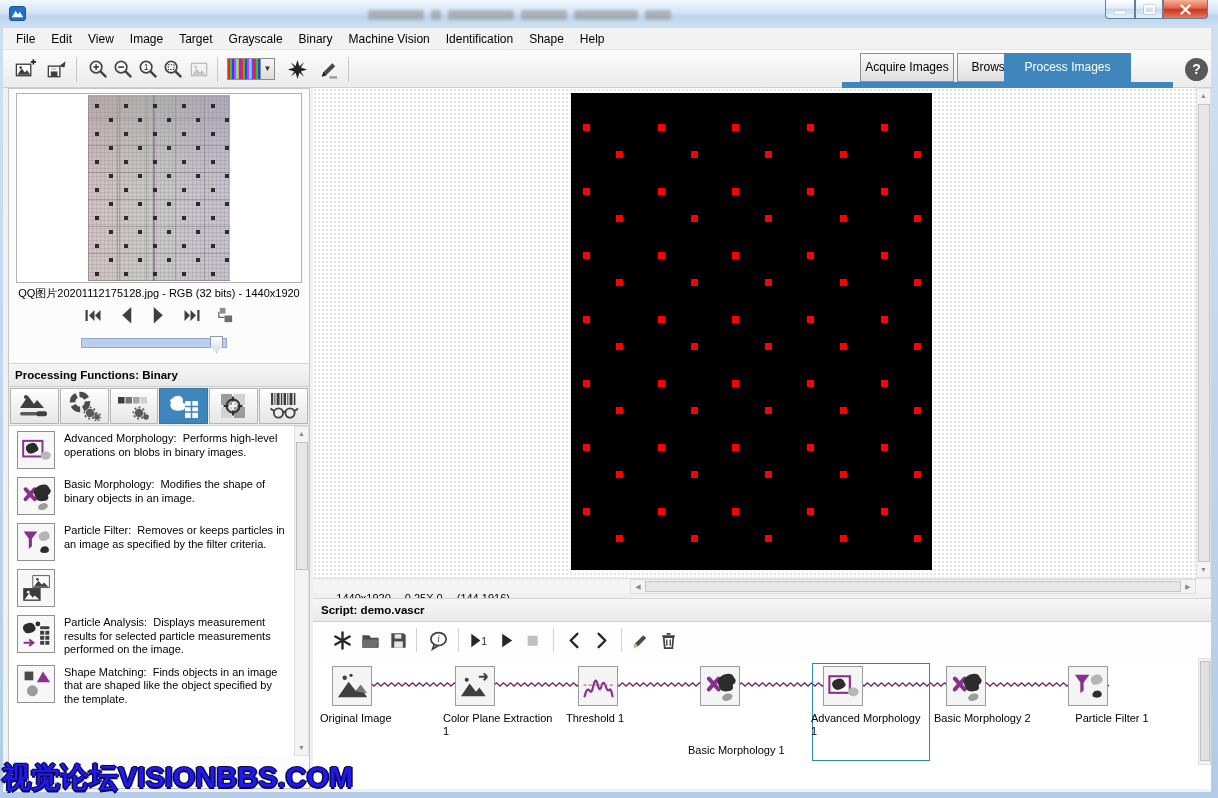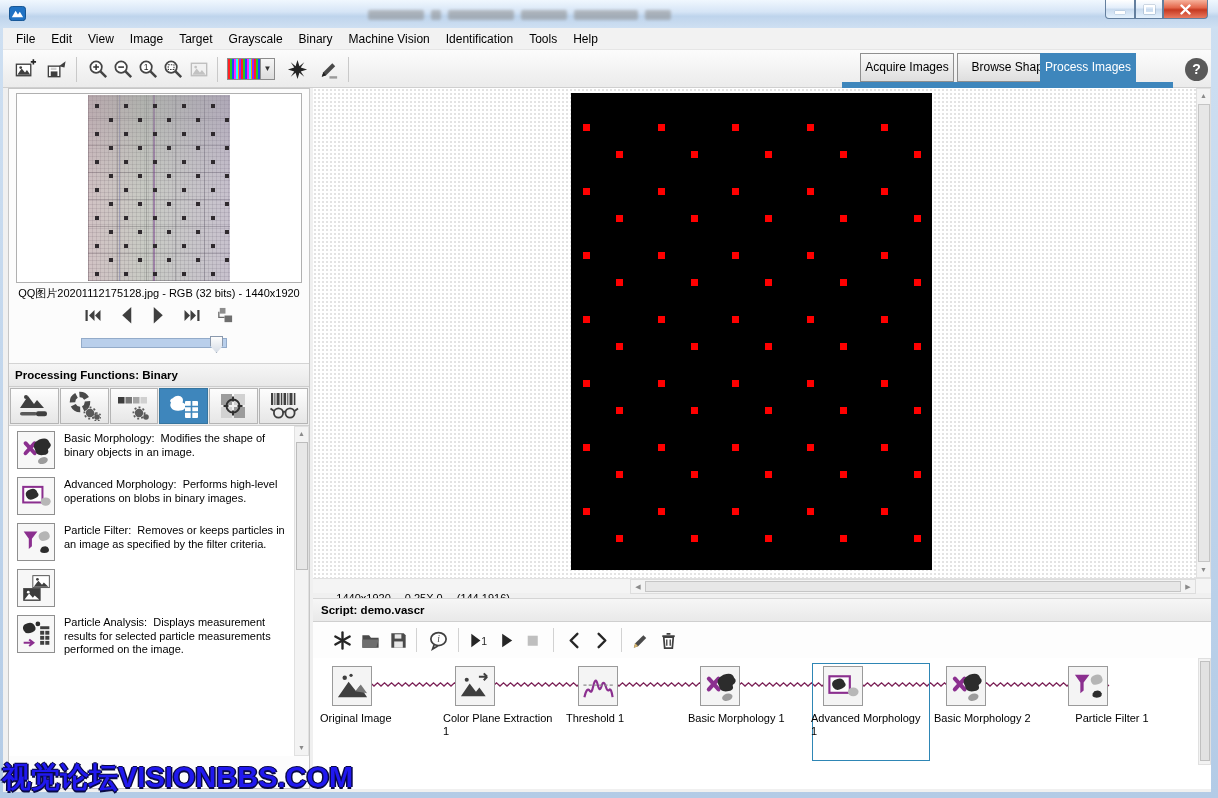--- a/index.html
+++ b/index.html
@@ -158,21 +158,21 @@
   <div class="menubar" id="menubar">
       <span class="menu-item">File</span>
       <span class="menu-item">Edit</span>
       <span class="menu-item">View</span>
       <span class="menu-item">Image</span>
       <span class="menu-item">Target</span>
       <span class="menu-item">Grayscale</span>
       <span class="menu-item">Binary</span>
       <span class="menu-item">Machine Vision</span>
       <span class="menu-item">Identification</span>
-      <span class="menu-item">Tools</span>
+      <span class="menu-item">Shape</span>
       <span class="menu-item">Help</span>
     </div>
 
   
   <div class="toolbar"></div>
   <span class="tbtn" style="left:12px">
       <svg viewBox="0 0 24 24">
         <rect x="2.5" y="6.5" width="15" height="12" fill="#fff" stroke="#3f3f3f" stroke-width="1.4"></rect>
         <circle cx="7" cy="10" r="1.4" fill="#3f3f3f"></circle>
         <path d="M3.5 17.5 L8 11 l3.5 4 2-2.5 3.5 5z" fill="#3f3f3f"></path>
@@ -232,21 +232,21 @@
       </svg>
     </span>
   <span class="tbtn" style="left:315px">
       <svg viewBox="0 0 24 24">
         <path d="M5 19.5 l1.6-4.6 9.4-9.4 3 3 -9.4 9.4z" fill="#4a4a4a"></path>
         <path d="M5 19.5 l4.6-1.6 -3-3z" fill="#1d1d1d"></path>
         <rect x="13" y="19" width="8" height="2.5" fill="#9a9a9a"></rect>
       </svg>
     </span>
   <span class="tsep" style="left:348px"></span>
-  <span id="modeTabs"><span class="mode-btn" style="left: 860px; width: 94px; line-height: 27px;">Acquire Images</span><span class="mode-btn" style="left: 957px; width: 107px; line-height: 27px;">Browse Shape</span><span class="mode-btn active" style="left: 1040px; width: 96px; line-height: 27px;">Process Images</span></span>
+  <span id="modeTabs"><span class="mode-btn" style="left: 860px; width: 94px; line-height: 27px;">Acquire Images</span><span class="mode-btn" style="left: 957px; width: 107px; line-height: 27px;">Browse Shape</span><span class="mode-btn active" style="left: 1004px; width: 127px; line-height: 27px;">Process Images</span></span>
   <span class="blue-strip"></span>
   <span class="help-btn">?</span>
 
   
   <div class="left-panel">
     <div class="thumb-box">
       <div class="photo" id="thumbPhoto">
           <i class="dot" style="left: 7px; top: 9px; width: 4px; height: 4px; background: rgb(47, 42, 46);"></i>
           <i class="dot" style="left: 36px; top: 9px; width: 4px; height: 4px; background: rgb(47, 42, 46);"></i>
           <i class="dot" style="left: 65px; top: 9px; width: 4px; height: 4px; background: rgb(47, 42, 46);"></i>
@@ -416,39 +416,39 @@
               <circle cx="23" cy="22" r="4.6"></circle>
               <path d="M16 21.5 q1.3-1.8 2.8 0 M6.9 20 L3.5 17.6 M27.6 20 L31 17.6"></path>
             </g>
           </svg>
         </span>
       </div>
     <div class="fn-list" id="fnList">
         <div class="fn-item">
           <span class="fn-icon">
             <svg viewBox="0 0 36 36">
+              <rect x="3.5" y="7.5" width="21" height="17" fill="#fdfdfd" stroke="#8b2f8f" stroke-width="2.2"></rect>
+              <path d="M8.5 11.5 q8-4.5 10.5 2 q3.5 3.5-2.5 6.5 q-6 3.5-9-1 q-3-4.5 1-7.5z" fill="#2c2c2c"></path>
+              <ellipse cx="28" cy="23.5" rx="5.5" ry="4.5" fill="#b7b7b7"></ellipse>
+            </svg>
+          </span>
+          <span class="fn-text">Advanced Morphology:&nbsp; Performs high-level operations on blobs in binary images.</span>
+        </div>
+        <div class="fn-item">
+          <span class="fn-icon">
+            <svg viewBox="0 0 36 36">
               <g stroke="#8b2f8f" stroke-width="4.2" stroke-linecap="round">
                 <path d="M6 10 L16 21"></path>
                 <path d="M16 10 L6 21"></path>
               </g>
               <path d="M21 6 q9-3.5 11 3 q4 3.5-1.5 7.5 q2 6-5.5 6.5 q-8 .8-8.5-5.5 q-4.5-7 4.5-11.5z" fill="#2c2c2c"></path>
               <ellipse cx="25" cy="29" rx="5.5" ry="3.6" fill="#9c9c9c" transform="rotate(-18 25 29)"></ellipse>
             </svg>
           </span>
           <span class="fn-text">Basic Morphology:&nbsp; Modifies the shape of binary objects in an image.</span>
-        </div>
-        <div class="fn-item">
-          <span class="fn-icon">
-            <svg viewBox="0 0 36 36">
-              <rect x="3.5" y="7.5" width="21" height="17" fill="#fdfdfd" stroke="#8b2f8f" stroke-width="2.2"></rect>
-              <path d="M8.5 11.5 q8-4.5 10.5 2 q3.5 3.5-2.5 6.5 q-6 3.5-9-1 q-3-4.5 1-7.5z" fill="#2c2c2c"></path>
-              <ellipse cx="28" cy="23.5" rx="5.5" ry="4.5" fill="#b7b7b7"></ellipse>
-            </svg>
-          </span>
-          <span class="fn-text">Advanced Morphology:&nbsp; Performs high-level operations on blobs in binary images.</span>
         </div>
         <div class="fn-item">
           <span class="fn-icon">
             <svg viewBox="0 0 36 36">
               <path d="M4 6 h15 l-6 8 v8 l-3.4 3 v-11z" fill="#8b2f8f"></path>
               <path d="M23 7 q7-3.5 9 2 q2 4.5-3.5 6.5 q-6.5 2.5-8-3 q-1-3.5 2.5-5.5z" fill="#b5b5b5"></path>
               <path d="M24 23 q6-2.5 7.5 2 q1 4.5-5 4.5 q-6 0-4-4.5z" fill="#2c2c2c"></path>
             </svg>
           </span>
           <span class="fn-text">Particle Filter:&nbsp; Removes or keeps particles in an image as specified by the filter criteria.</span>
@@ -480,20 +480,30 @@
                 <rect x="22" y="14" width="4.4" height="4.2"></rect>
                 <rect x="27.6" y="14" width="4.4" height="4.2"></rect>
                 <rect x="22" y="19.5" width="4.4" height="4.2"></rect>
                 <rect x="27.6" y="19.5" width="4.4" height="4.2"></rect>
                 <rect x="22" y="25" width="4.4" height="4.2"></rect>
                 <rect x="27.6" y="25" width="4.4" height="4.2"></rect>
               </g>
             </svg>
           </span>
           <span class="fn-text">Particle Analysis:&nbsp; Displays measurement results for selected particle measurements performed on the image.</span>
+        </div>
+        <div class="fn-item">
+          <span class="fn-icon">
+            <svg viewBox="0 0 36 36">
+              <rect x="5" y="5" width="9.5" height="9.5" fill="#4a4a4a"></rect>
+              <path d="M25 5 l8 11.5 h-14.5z" fill="#8b2f8f"></path>
+              <circle cx="13.5" cy="26" r="6" fill="#9c9c9c"></circle>
+            </svg>
+          </span>
+          <span class="fn-text">Shape Matching:&nbsp; Finds objects in an image that are shaped like the object specified by the template.</span>
         </div>
         <div class="fn-scroll sb">
           <span class="arr arr-up" style="top:0"></span>
           <span class="arr arr-down" style="bottom:0;top:auto"></span>
           <span class="fn-thumb"></span>
         </div>
       </div>
   </div>
 
   
@@ -698,21 +708,21 @@
         <div class="step-icon" style="left: 387px;">
           <svg viewBox="0 0 36 36">
             <g stroke="#8b2f8f" stroke-width="4.2" stroke-linecap="round">
               <path d="M6 10 L16 21"></path>
               <path d="M16 10 L6 21"></path>
             </g>
             <path d="M21 6 q9-3.5 11 3 q4 3.5-1.5 7.5 q2 6-5.5 6.5 q-8 .8-8.5-5.5 q-4.5-7 4.5-11.5z" fill="#2c2c2c"></path>
             <ellipse cx="25" cy="29" rx="5.5" ry="3.6" fill="#9c9c9c" transform="rotate(-18 25 29)"></ellipse>
           </svg>
         </div>
-        <div class="step-label" style="left: 375px;">Basic Morphology 1</div>
+        <div class="step-label" style="left: 375px; margin-top: 32px;">Basic Morphology 1</div>
         <div class="step-sel" style="left: 499px;"></div>
         <div class="step-icon" style="left: 510px;">
           <svg viewBox="0 0 36 36">
             <rect x="3.5" y="7.5" width="21" height="17" fill="#fdfdfd" stroke="#8b2f8f" stroke-width="2.2"></rect>
             <path d="M8.5 11.5 q8-4.5 10.5 2 q3.5 3.5-2.5 6.5 q-6 3.5-9-1 q-3-4.5 1-7.5z" fill="#2c2c2c"></path>
             <ellipse cx="28" cy="23.5" rx="5.5" ry="4.5" fill="#b7b7b7"></ellipse>
           </svg>
         </div>
         <div class="step-label" style="left: 498px;">Advanced Morphology 1</div>
         <div class="step-icon" style="left: 633px;">

